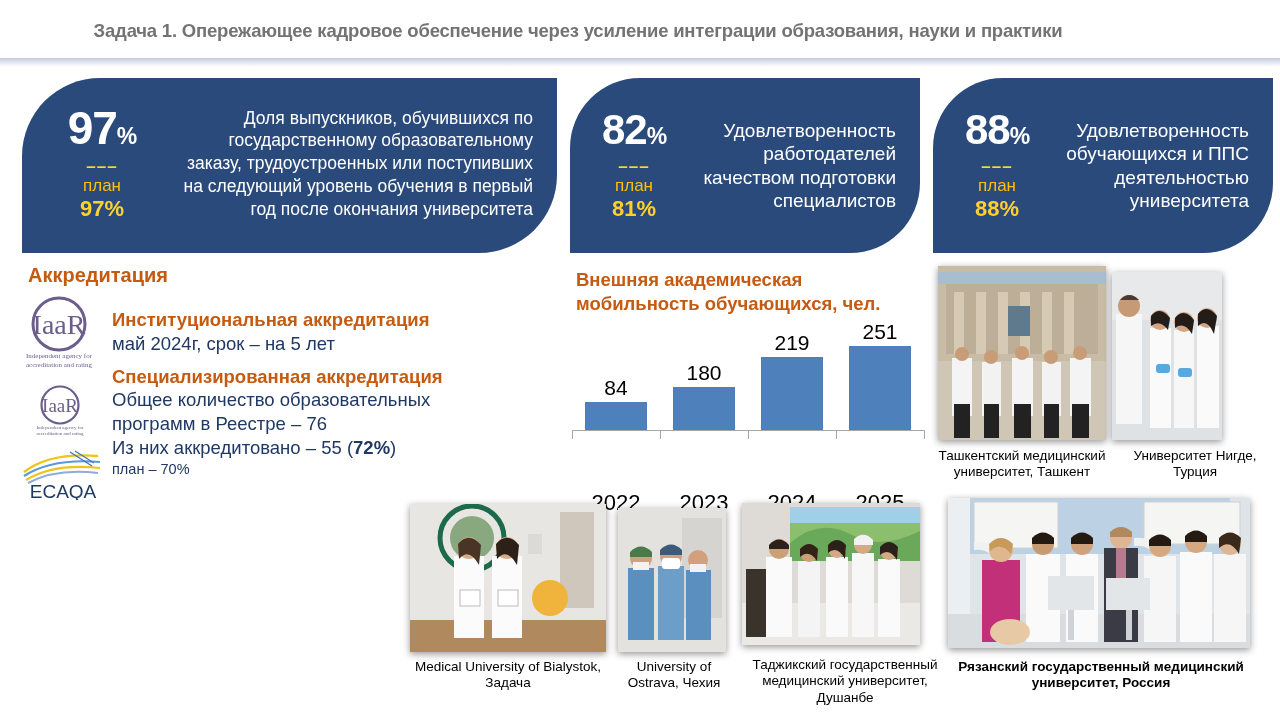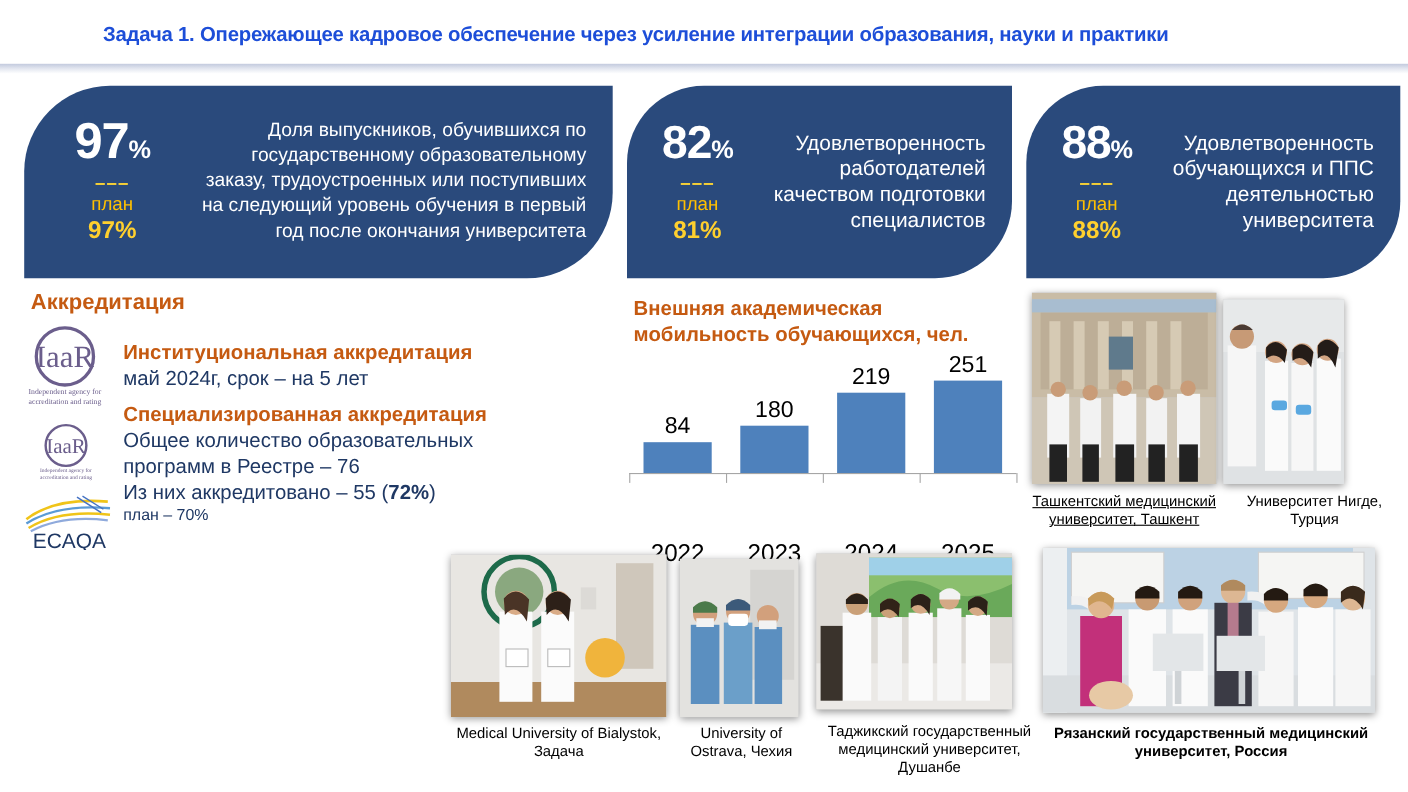--- a/index.html
+++ b/index.html
@@ -12,21 +12,21 @@
   .slide { position: relative; width: 1280px; height: 720px; background:#fff; }
 
   
   .header {
     position: absolute; left: 0; top: 0; width: 1280px; height: 58px;
     background: #ffffff;
   }
   .header-title {
     position: absolute; left: 0; top: 20px; width: 1156px;
     text-align: center;
-    font-size: 18.5px; font-weight: bold; color: #1d4ed8;
+    font-size: 18.5px; font-weight: bold; color: #737373;
     letter-spacing: -0.2px;
   }
   .header-rule {
     position: absolute; left: 0; top: 58px; width: 1280px; height: 9px;
     background: linear-gradient(to bottom, #c3cade 0%, #e7eaf2 55%, #ffffff 100%);
   }
 
   
   .kpi {
     position: absolute;
@@ -117,21 +117,21 @@
     box-shadow: 0 2px 7px rgba(0,0,0,0.42);
     background: #d8d8d8;
   }
   .photo svg { display:block; width:100%; height:100%; }
   .caption {
     position: absolute; text-align: center;
     font-size: 13.5px; color: #000; line-height: 1.22;
   }
 
   .p1 { left: 938px; top: 266px; width: 168px; height: 174px; }
-  .c1 { left: 925px; top: 448px; width: 194px; text-decoration: underline; }
+  .c1 { left: 925px; top: 448px; width: 194px; }
   .p2 { left: 1112px; top: 272px; width: 110px; height: 168px; }
   .c2 { left: 1120px; top: 448px; width: 150px; }
 
   .p3 { left: 410px; top: 504px; width: 196px; height: 148px; }
   .c3 { left: 408px; top: 659px; width: 200px; }
   .p4 { left: 618px; top: 508px; width: 108px; height: 144px; }
   .c4 { left: 610px; top: 659px; width: 128px; }
   .p5 { left: 742px; top: 503px; width: 178px; height: 142px; }
   .c5 { left: 739px; top: 657px; width: 212px; }
   .p6 { left: 948px; top: 498px; width: 302px; height: 150px; }

